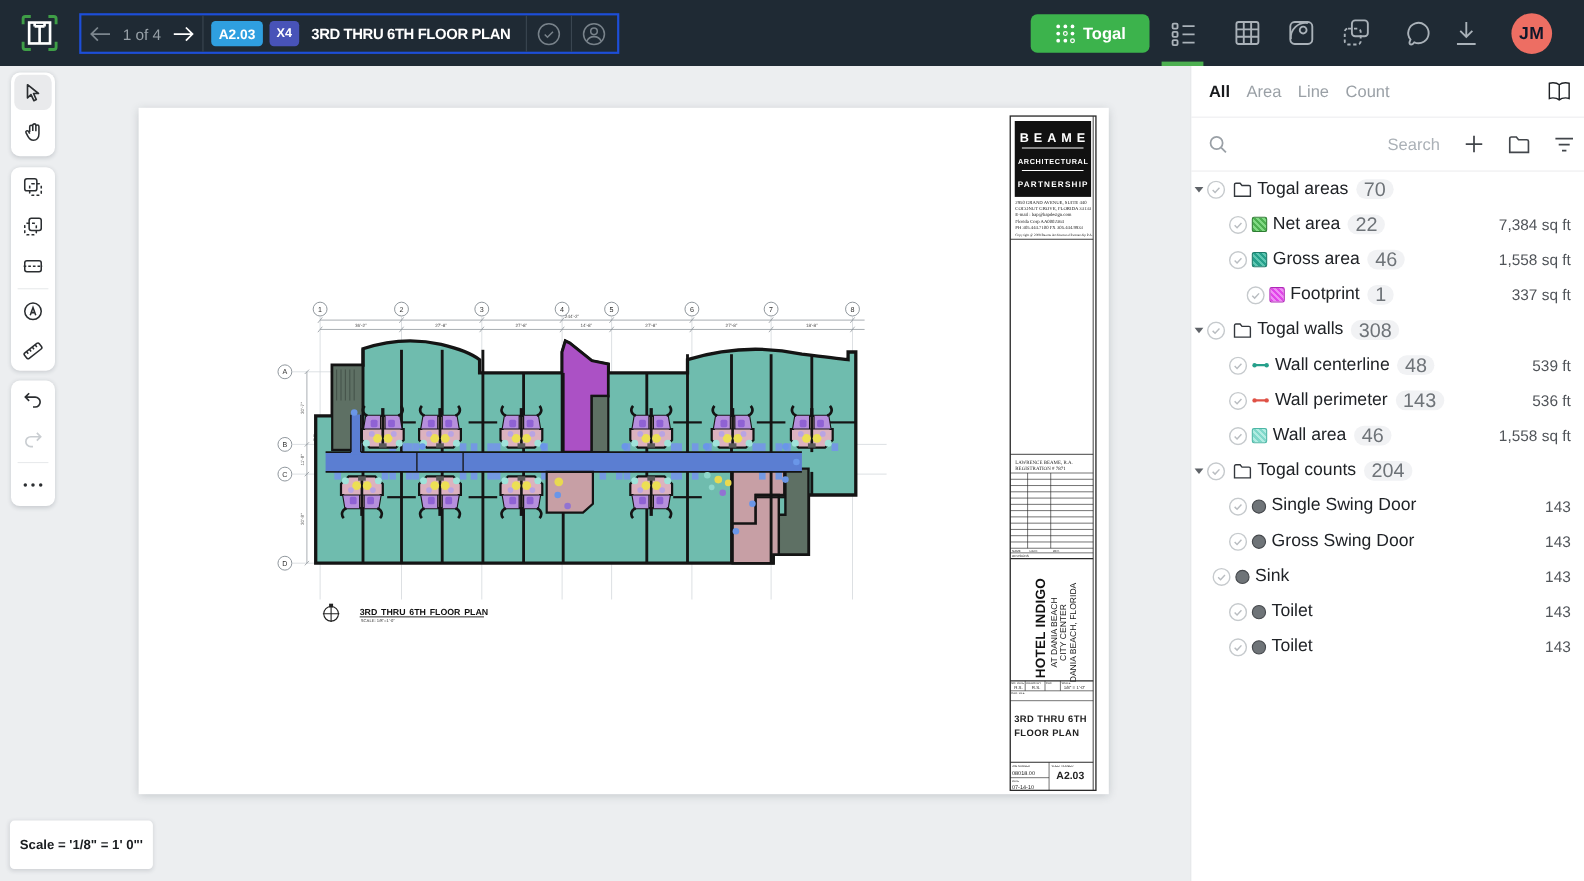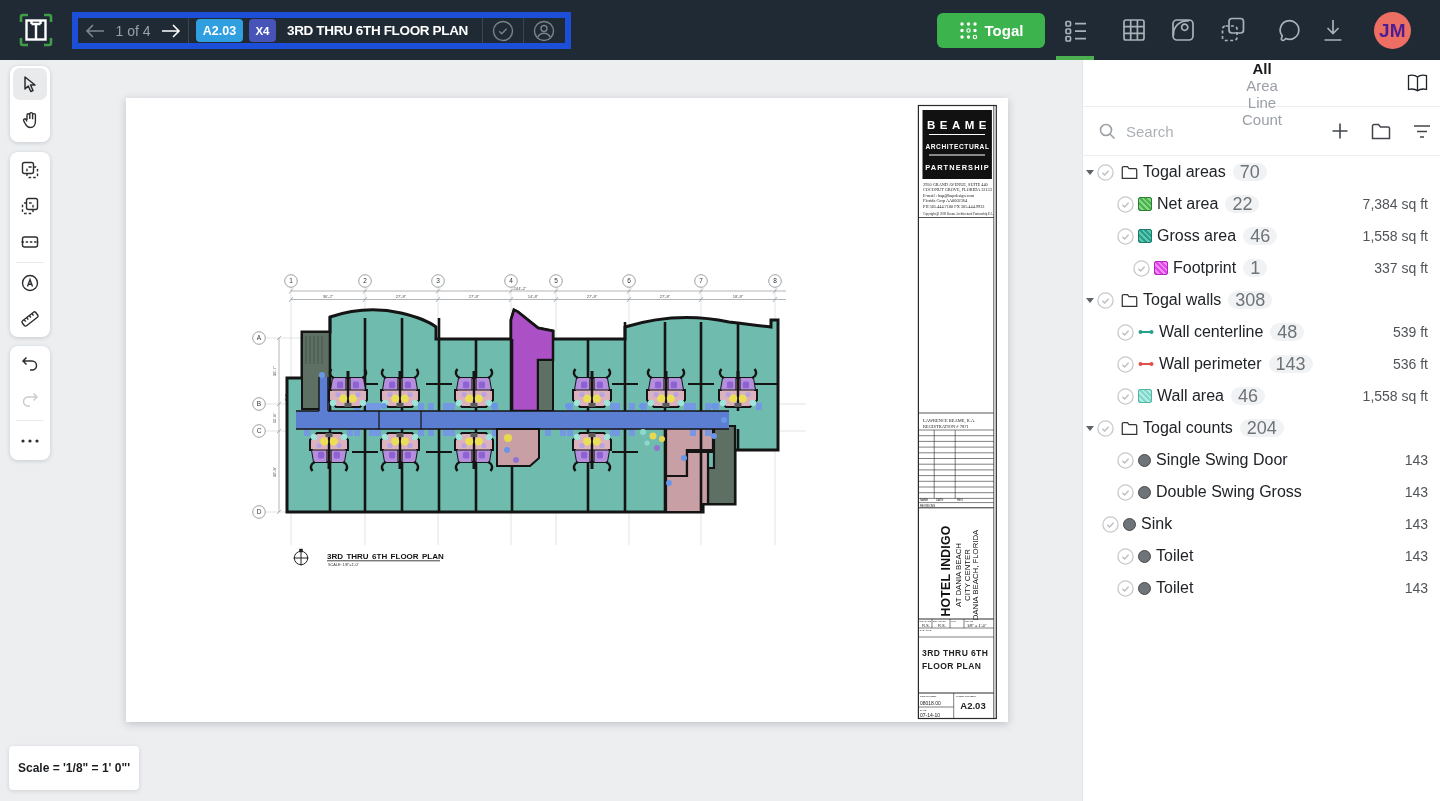--- a/index.html
+++ b/index.html
@@ -1,46 +1,46 @@
 <!DOCTYPE html>
 <html><head>
 <meta charset="utf-8">
 <style>
 * { margin:0; padding:0; box-sizing:border-box; }
 html,body { width:1440px; height:801px; overflow:hidden; font-family:"Liberation Sans", sans-serif; }
 #app { position:relative; width:1440px; height:801px; background:#eceef0; }
 header { position:absolute; top:0; left:0; width:1440px; height:60px; background:#1f2a34; z-index:20; }
 .logo { position:absolute; left:19px; top:13px; }
-.navgroup { position:absolute; left:72px; top:12px; height:37px; display:flex; align-items:stretch; border:6px solid #1d4ed8; }
+.navgroup { position:absolute; left:72px; top:12px; height:37px; display:flex; align-items:stretch; border:2px solid #1d4ed8; }
 .navcell { display:flex; align-items:center; border-right:1px solid #3a4651; }
 .navcell:last-child { border-right:none; }
 .cell-nav { width:111px; justify-content:center; gap:10px; }
 .oneof { color:#98a1a8; font-size:14px; }
 .cell-title { padding:0 14px 0 7px; gap:6px; }
 .badge { border-radius:4px; color:#fff; font-weight:bold; font-size:12.5px; display:flex; align-items:center; justify-content:center; height:23px; }
 .badge-a { background:#2f9fe0; width:47px; }
 .badge-x { background:#4853b8; width:27px; font-size:11.5px; }
 .ttl { color:#fff; font-weight:bold; font-size:13.5px; letter-spacing:-0.35px; margin-left:5px; white-space:nowrap; }
 .cell-ic { width:41px; justify-content:center; }
 .togalbtn { position:absolute; left:937px; top:13px; width:108px; height:35px; background:#3cb34c; border-radius:6px; display:flex; align-items:center; justify-content:center; gap:7px; color:#fff; font-size:15px; font-weight:bold; }
 .hicons { position:absolute; top:0; left:0; }
-.avatar { position:absolute; left:1374px; top:12px; width:37px; height:37px; border-radius:50%; background:#ed6e63; color:#4c1d95; font-size:19px; font-weight:bold; display:flex; align-items:center; justify-content:center; letter-spacing:.4px; }
+.avatar { position:absolute; left:1374px; top:12px; width:37px; height:37px; border-radius:50%; background:#ed6e63; color:#0f172a; font-size:16px; font-weight:bold; display:flex; align-items:center; justify-content:center; letter-spacing:.4px; }
 .greenbar { position:absolute; left:1056px; top:56px; width:38px; height:4px; background:#4caf50; }
 .tcard { position:absolute; left:10px; width:40px; background:#fff; border-radius:8px; box-shadow:0 1px 4px rgba(40,50,60,.18); display:flex; flex-direction:column; align-items:center; z-index:10; }
 .tbtn { width:40px; height:36px; display:flex; align-items:center; justify-content:center; }
 .tsel { background:#e9eaec; border-radius:7px; width:34px; height:32px; margin:2px 0; }
 .tdiv { width:28px; height:1px; background:#e8eaec; margin:2px 0; }
 #sheet { position:absolute; left:126px; top:98px; width:882px; height:624px; background:#fff; box-shadow:0 2px 8px rgba(60,70,80,.25); }
 .scalechip { position:absolute; left:9px; top:746px; width:130px; height:44px; background:#fff; border-radius:4px; box-shadow:0 1px 4px rgba(40,50,60,.15); display:flex; align-items:center; justify-content:center; font-size:12px; font-weight:bold; color:#1a1d20; white-space:nowrap; }
 #panel { position:absolute; left:1082px; top:60px; width:358px; height:741px; background:#fff; border-left:1px solid #e2e4e6; }
-.tabs { height:47px; display:flex; align-items:center; padding-left:16px; border-bottom:1px solid #ededef; position:relative;flex-direction:column; }
+.tabs { height:47px; display:flex; align-items:center; padding-left:16px; border-bottom:1px solid #ededef; position:relative; }
 .tab { font-size:15px; color:#9aa0a6; margin-right:15px; }
 .tab.on { color:#17191c; font-weight:bold; }
 .bookic { position:absolute; right:12px; top:14px; }
-.searchrow { height:49px; display:flex; align-items:center; padding:0 9px 0 16px; border-bottom:1px solid #ededef; }
+.searchrow { height:49px; display:flex; align-items:center; padding:0 9px 0 16px; border-bottom:1px solid #ededef;text-align:right; }
 .searchtxt { color:#abb1b7; font-size:15px; margin-left:10px; flex:1; }
 .srch-ic { margin-left:22px; display:flex; }
 .row { height:32px; display:flex; align-items:center; position:relative; }
 .row .val { position:absolute; right:12px; color:#505459; font-size:14px; }
 .caret { width:0; height:0; border-left:4px solid transparent; border-right:4px solid transparent; border-top:5px solid #5f6368; margin-left:3px; }
 .rname { color:#202327; font-size:16px; margin-left:5px; }
 .pill { background:#f1f2f4; border-radius:9px; height:18px; padding:0 7px; display:flex; align-items:center; font-size:18px; color:#6e7378; margin-left:7px; }
 .sw { width:14px; height:14px; border-radius:2px; margin-left:4px; }
 .hatch-g  { background:repeating-linear-gradient(45deg,#4caf50,#4caf50 2px,#81d984 2px,#81d984 4px); border:1px solid #2e7d32;}
 .hatch-t  { background:repeating-linear-gradient(45deg,#26a08b,#26a08b 2px,#5fc7b2 2px,#5fc7b2 4px); border:1px solid #1b7a69;}
@@ -674,21 +674,21 @@
           <span class="cdot"></span>
           <span class="rname">Single Swing Door</span>
           <span class="val">143</span>
         </div>
         <div class="row" style="padding-left:34px">
           <svg width="17" height="17" viewBox="0 0 17 17" style="margin-left:0px;flex:none">
             <circle cx="8.5" cy="8.5" r="7.6" fill="none" stroke="#c6cacd" stroke-width="1.3"></circle>
             <path d="M5.4 8.8 l2.2 2.2 4-4.3" fill="none" stroke="#b9bdc1" stroke-width="1.3"></path>
           </svg>
           <span class="cdot"></span>
-          <span class="rname">Double Swing Gross</span>
+          <span class="rname">Gross Swing Door</span>
           <span class="val">143</span>
         </div>
         <div class="row" style="padding-left:19px">
           <svg width="17" height="17" viewBox="0 0 17 17" style="margin-left:0px;flex:none">
             <circle cx="8.5" cy="8.5" r="7.6" fill="none" stroke="#c6cacd" stroke-width="1.3"></circle>
             <path d="M5.4 8.8 l2.2 2.2 4-4.3" fill="none" stroke="#b9bdc1" stroke-width="1.3"></path>
           </svg>
           <span class="cdot"></span>
           <span class="rname">Sink</span>
           <span class="val">143</span>

